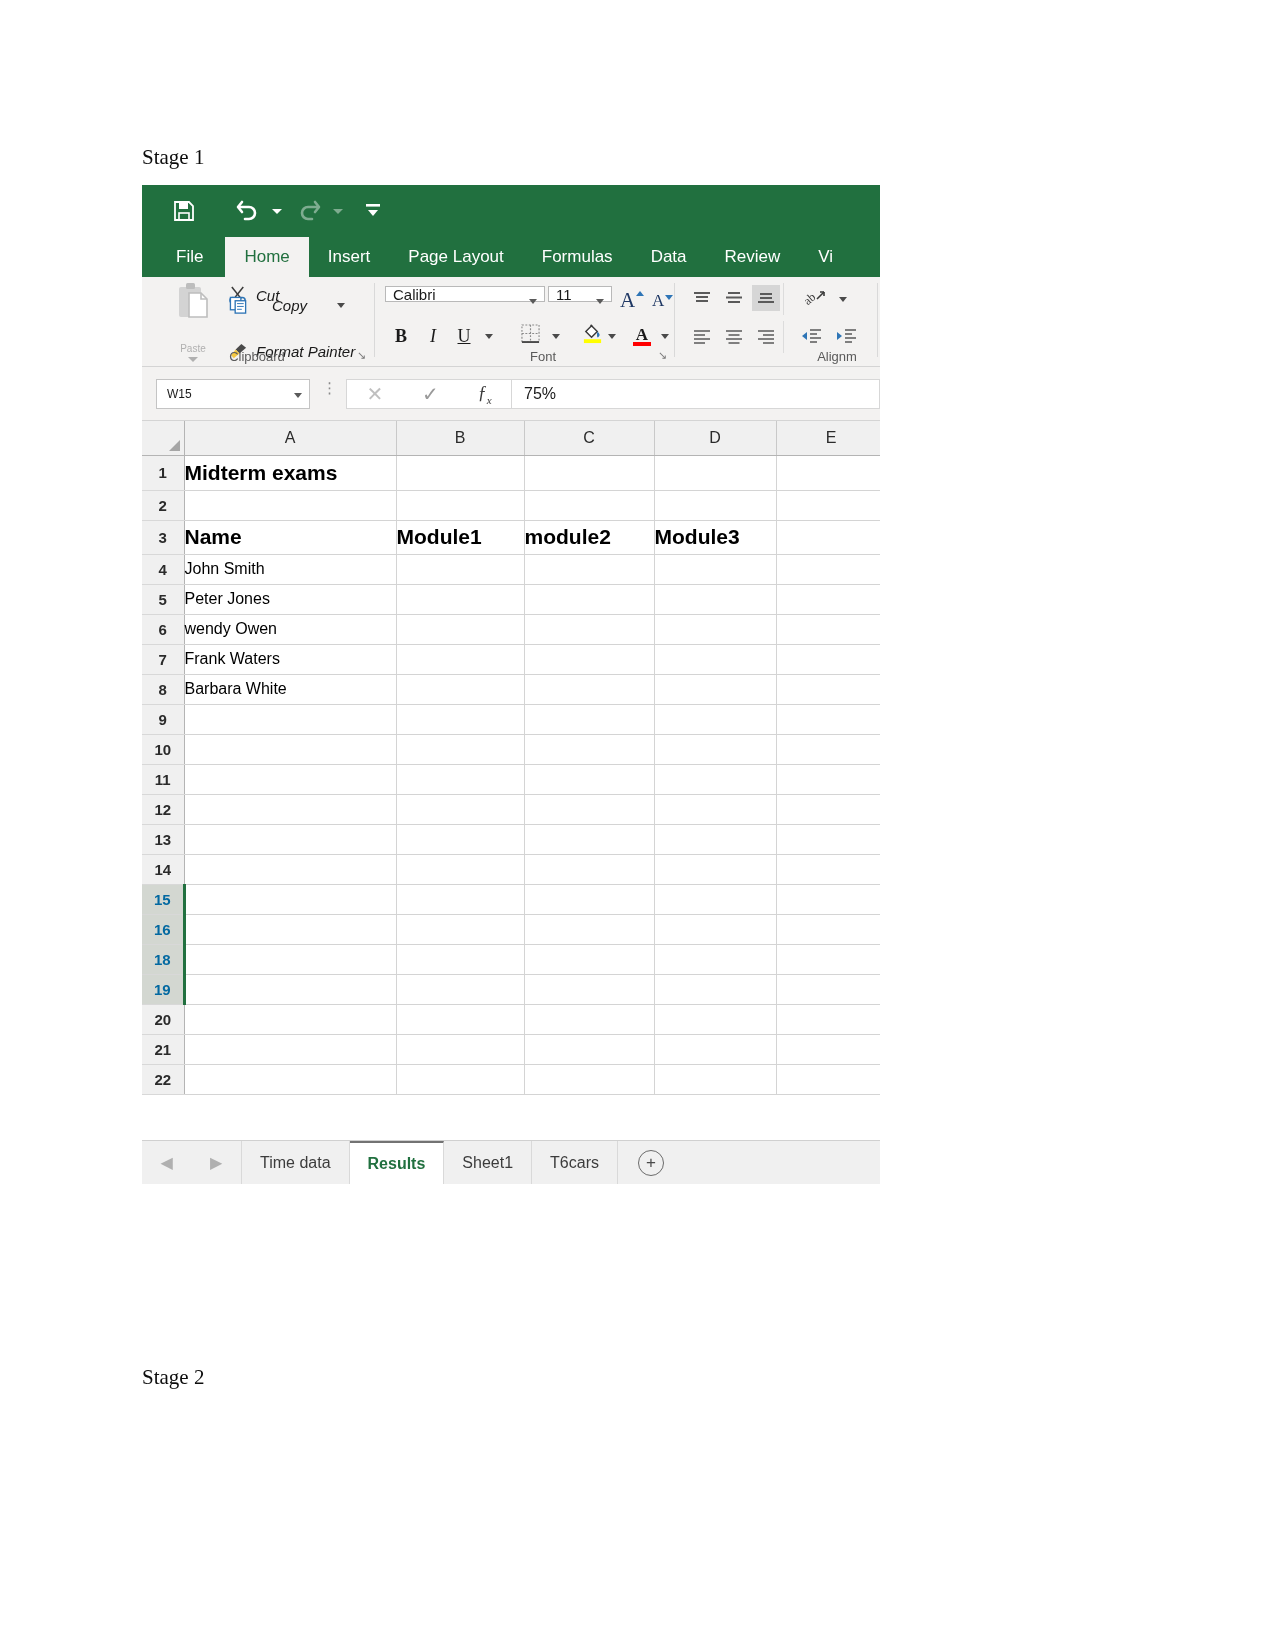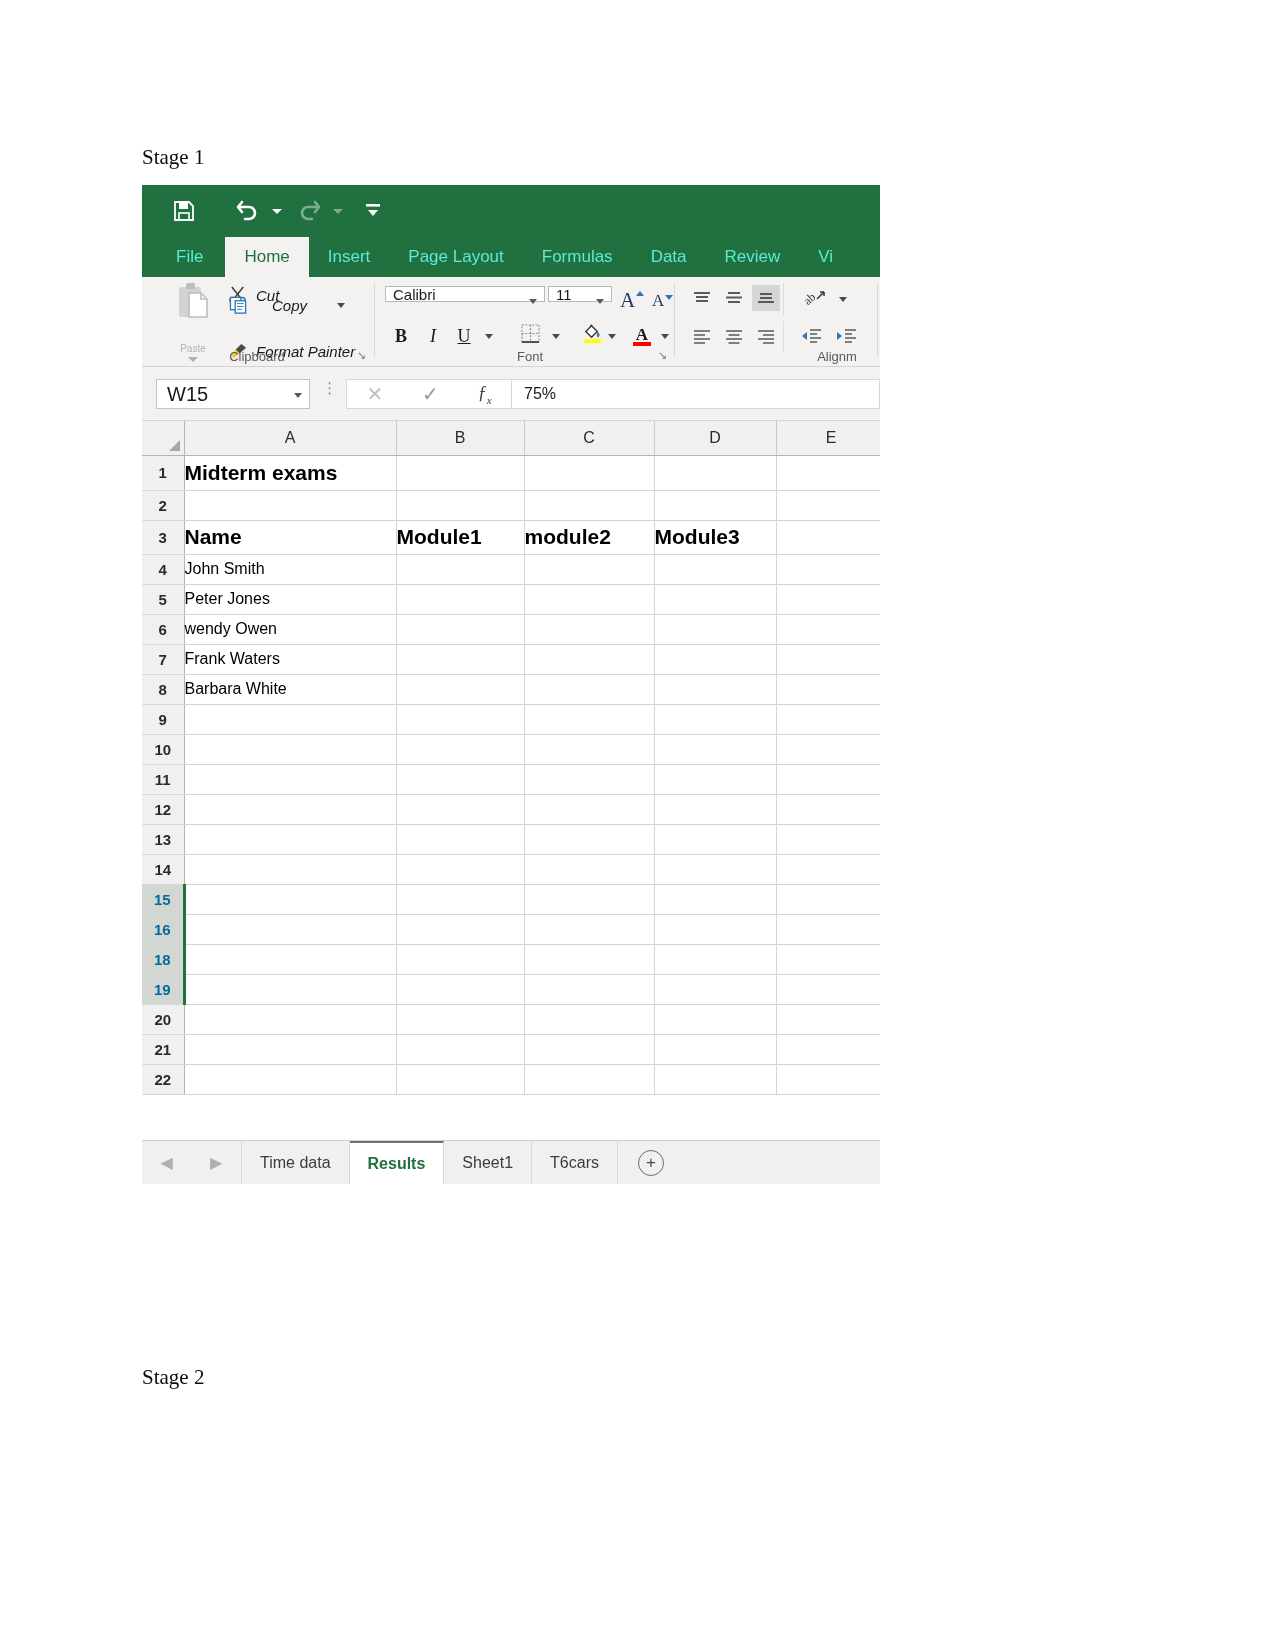--- a/index.html
+++ b/index.html
@@ -63,21 +63,21 @@
   .tabstrip {
     height:40px; width:100%;
     background:#21703f;
     position:relative;
     display:flex; align-items:stretch;
     padding-left:12px;
   }
   .rtab {
     display:flex; align-items:center;
     padding:0 19px;
-    color:#5eead4;
+    color:#ffffff;
     font-family:"Liberation Sans", sans-serif;
     font-size:17px;
     white-space:nowrap;
     position:relative;
   }
   .rtab.active {
     background:#f3f2f1;
     color:#21703f;
   }
   #tab-file { padding:0 22px; }
@@ -220,21 +220,21 @@
     display:flex; align-items:center;
   }
   #name-box {
     position:absolute; left:14px; top:12px;
     width:154px; height:30px;
     background:#ffffff;
     border:1px solid #c4c4c4;
     display:flex; align-items:center;
     padding-left:10px;
     font-family:"Liberation Sans", sans-serif;
-    font-size:20px; color:#1a1a1a;
+    font-size:12px; color:#1a1a1a;
   }
   #name-box .sel-caret { top:13px; }
   #fbar-dots {
     position:absolute; left:180px; top:18px;
     color:#8a8a8a; font-size:15px; letter-spacing:0;
     line-height:7px;
   }
   #fbar-btns {
     position:absolute; left:204px; top:12px;
     width:166px; height:30px;
@@ -519,21 +519,21 @@
 
     <div class="fmt-btn" id="btn-fontcolor">
       <span style="display:flex;flex-direction:column;align-items:center;">
         <span style="font-family:'Liberation Serif',serif;font-weight:bold;font-size:17px;line-height:15px;color:#1a1a1a;">A</span>
         <span style="display:block;width:18px;height:4px;background:#ff0000;"></span>
       </span>
     </div>
     <div class="mini-caret" id="caret-fontcolor"></div>
 
     <div class="rgroup-sep" id="sep-2"></div>
-    <div class="glabel" style="left:243px; width:290px;margin-top:39px;">Font</div>
+    <div class="glabel" style="left:256px; width:290px;margin-top:39px;">Font</div>
     <div class="gdialog" style="left:516px;">↘</div>
 
     <div class="al-btn" id="al-top">
       <svg width="20" height="16" viewBox="0 0 20 16">
         <path d="M2 3 H18 M4 7 H16 M4 11 H16" stroke="#5a5a5a" stroke-width="1.8"></path>
       </svg>
     </div>
     <div class="al-btn" id="al-mid">
       <svg width="20" height="16" viewBox="0 0 20 16">
         <path d="M4 3 H16 M2 7.5 H18 M4 12 H16" stroke="#5a5a5a" stroke-width="1.8"></path>

